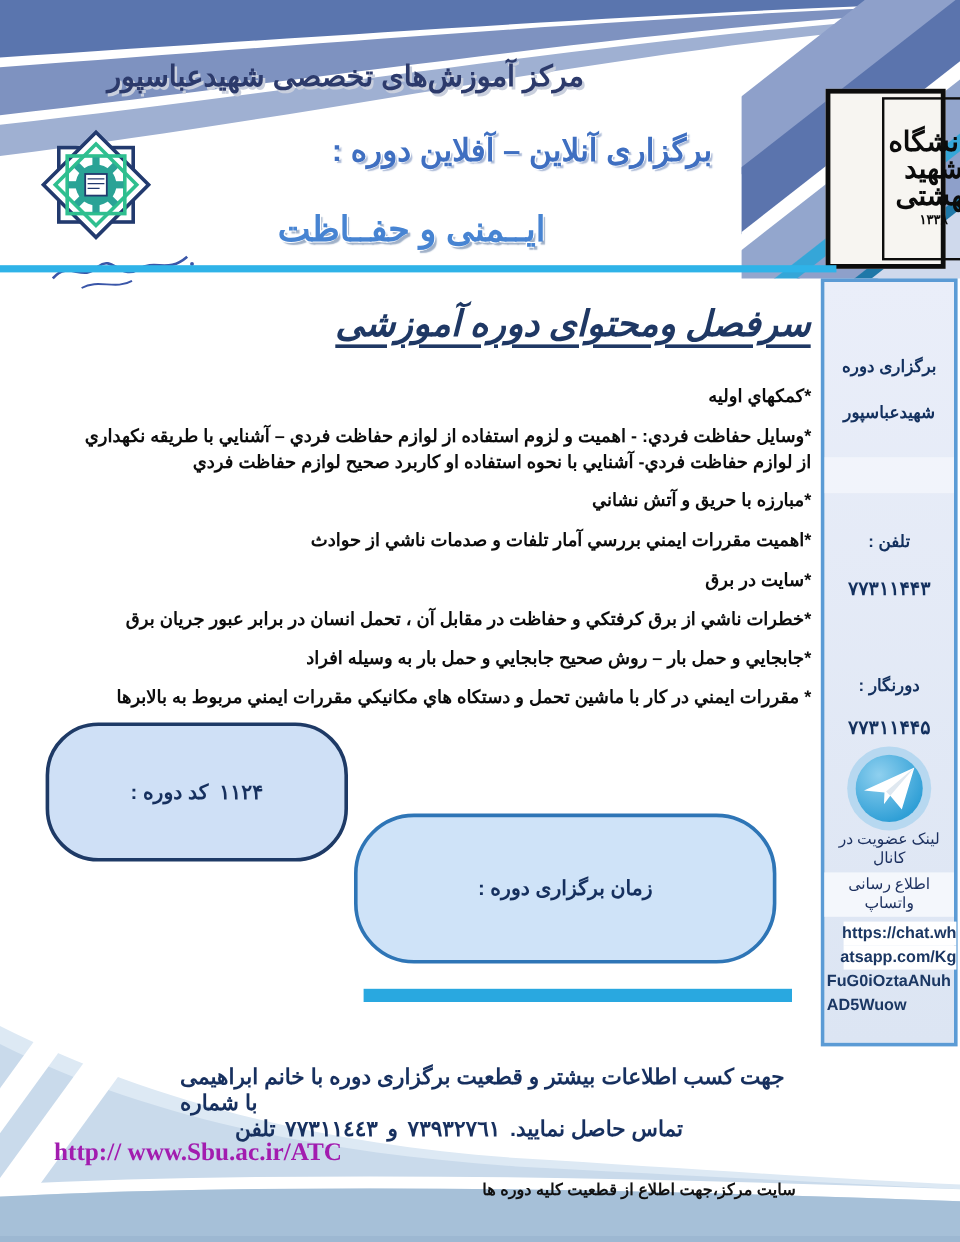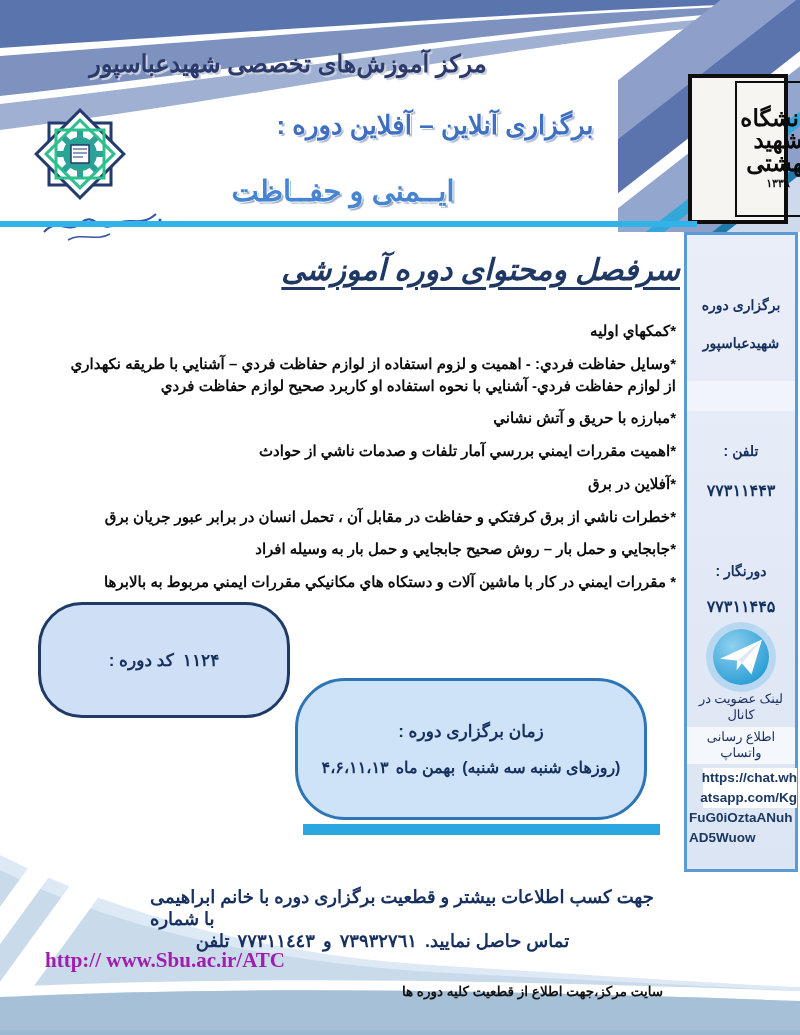--- a/index.html
+++ b/index.html
@@ -43,33 +43,33 @@
      box-shadow:0 0 0 7px rgba(175,213,238,.85);}
   .sb-note{position:absolute;width:100%;text-align:center;font-family:"Liberation Serif",serif;
      font-size:13px;color:#1b2f5e;line-height:1.25;}
   .sb-note.on-white{background:#f4f7fc;padding:2px 0;}
   .sb-url{position:absolute;top:533px;left:2px;width:108px;font-size:13.5px;font-weight:bold;
      color:#1b3763;line-height:20px;text-align:left;}
   .sb-url .u-line{display:block;}
   .sb-url .u-line:nth-child(-n+2){background:#fff;margin-left:14px;}
   .white-strip{left:672px;top:868px;width:28px;height:90px;background:#fff;}
   
-  .section-title{left:275px;top:252px;width:405px;direction:rtl;
+  .section-title{left:275px;top:252px;width:405px;text-align:center;direction:rtl;
      font-size:30px;font-weight:bold;font-style:italic;color:#1f3864;
      text-decoration:underline;text-underline-offset:7px;
-     font-family:Liberation Sans, sans-serif;}
+     font-family:Liberation Serif, serif;}
   .topics{left:64px;top:320px;width:612px;direction:rtl;text-align:right;
      color:#0d0d0d;font-size:15px;font-weight:bold;line-height:1.45;}
   .topic{margin-bottom:11px;}
   .bubble{box-sizing:border-box;display:flex;flex-direction:column;justify-content:center;
      align-items:center;color:#16305e;font-weight:bold;}
   .code-bubble{left:38px;top:602px;width:252px;height:116px;background:#cfe0f6;
      border:3px solid #1e3a66;border-radius:44px;font-size:17px;}
   .code-line{display:flex;direction:ltr;gap:9px;align-items:center;}
-  .sched-bubble{left:295px;top:678px;width:352px;height:142px;background:#cfe3f8;
+  .sched-bubble{left:295px;top:678px;width:352px;height:125px;background:#cfe3f8;
      border:3px solid #2e75b6;border-radius:50px;font-size:17px;gap:16px;}
   .sched-date{display:flex;direction:ltr;gap:7px;align-items:center;font-size:16px;}
   .cyan-bar{left:303px;top:824px;width:357px;height:11px;background:#29a8e0;}
   
   #footer-svg{left:0;top:835px;}
   .info-line{left:150px;top:886px;width:515px;text-align:left;direction:rtl;
      font-size:18px;font-weight:bold;color:#17305f;}
   .phone-line{left:100px;top:930px;width:565px;display:flex;direction:ltr;justify-content:center;
      gap:8px;font-size:18px;font-weight:bold;color:#17305f;}
   .site-url{left:45px;top:948px;font-size:21px;font-weight:bold;color:#a21caf;
@@ -147,40 +147,35 @@
 <div class="abs course-title">ایــمنی و حفــاظت</div>
 <div class="abs cyan-rule"></div>
 
 <div class="abs section-title">سرفصل ومحتوای دوره آموزشی</div>
 
 <div class="abs topics">
   <div class="topic"><span>*</span><span>کمکهاي اوليه</span></div>
   <div class="topic"><span>*</span><span>وسايل حفاظت فردي: - اهميت و لزوم استفاده از لوازم حفاظت فردي – آشنايي با طريقه نکهداري از لوازم حفاظت فردي- آشنايي با نحوه استفاده او کاربرد صحيح لوازم حفاظت فردي</span></div>
   <div class="topic"><span>*</span><span>مبارزه با حريق و آتش نشاني</span></div>
   <div class="topic"><span>*</span><span>اهميت مقررات ايمني بررسي آمار تلفات و صدمات ناشي از حوادث</span></div>
-  <div class="topic"><span>*</span><span>آفلاین در برق</span></div>
+  <div class="topic"><span>*</span><span>سایت در برق</span></div>
   <div class="topic"><span>*</span><span>خطرات ناشي از برق کرفتکي و حفاظت در مقابل آن ، تحمل انسان در برابر عبور جريان برق</span></div>
   <div class="topic"><span>*</span><span>جابجايي و حمل بار – روش صحيح جابجايي و حمل بار به وسيله افراد</span></div>
-  <div class="topic"><span>*</span> <span>مقررات ايمني در کار با ماشين آلات و دستکاه هاي مکانيکي مقررات ايمني مربوط به بالابرها</span></div>
+  <div class="topic"><span>*</span> <span>مقررات ايمني در کار با ماشين تحمل و دستکاه هاي مکانيکي مقررات ايمني مربوط به بالابرها</span></div>
 </div>
 
 <div class="abs bubble code-bubble">
   <div class="code-line">
     <span class="rtl">کد دوره :</span>
     <span>۱۱۲۴</span>
   </div>
 </div>
 
 <div class="abs bubble sched-bubble">
   <div class="rtl">زمان برگزاری دوره :</div>
-  <div class="sched-date">
-    <span>۴،۶،۱۱،۱۳</span>
-    <span class="rtl">بهمن ماه</span>
-    <span class="rtl">(روزهای شنبه سه شنبه)</span>
-  </div>
 </div>
 
 <div class="abs cyan-bar"></div>
 
 <svg id="footer-svg" class="abs" width="800" height="200" viewBox="0 0 800 200">
   <rect x="0" y="0" width="800" height="200" fill="#ffffff"></rect>
   <path d="M0,20 C120,80 260,118 430,130 C580,139 700,148 800,152 L800,200 L0,200 Z" fill="#dde9f4"></path>
   <path d="M0,35 C120,95 260,125 430,137 C580,145 700,151 800,156 L800,200 L0,200 Z" fill="#c9daeb"></path>
   <g transform="rotate(36 80 40)" fill="#ffffff">
     <rect x="34" y="-60" width="22" height="260"></rect>

